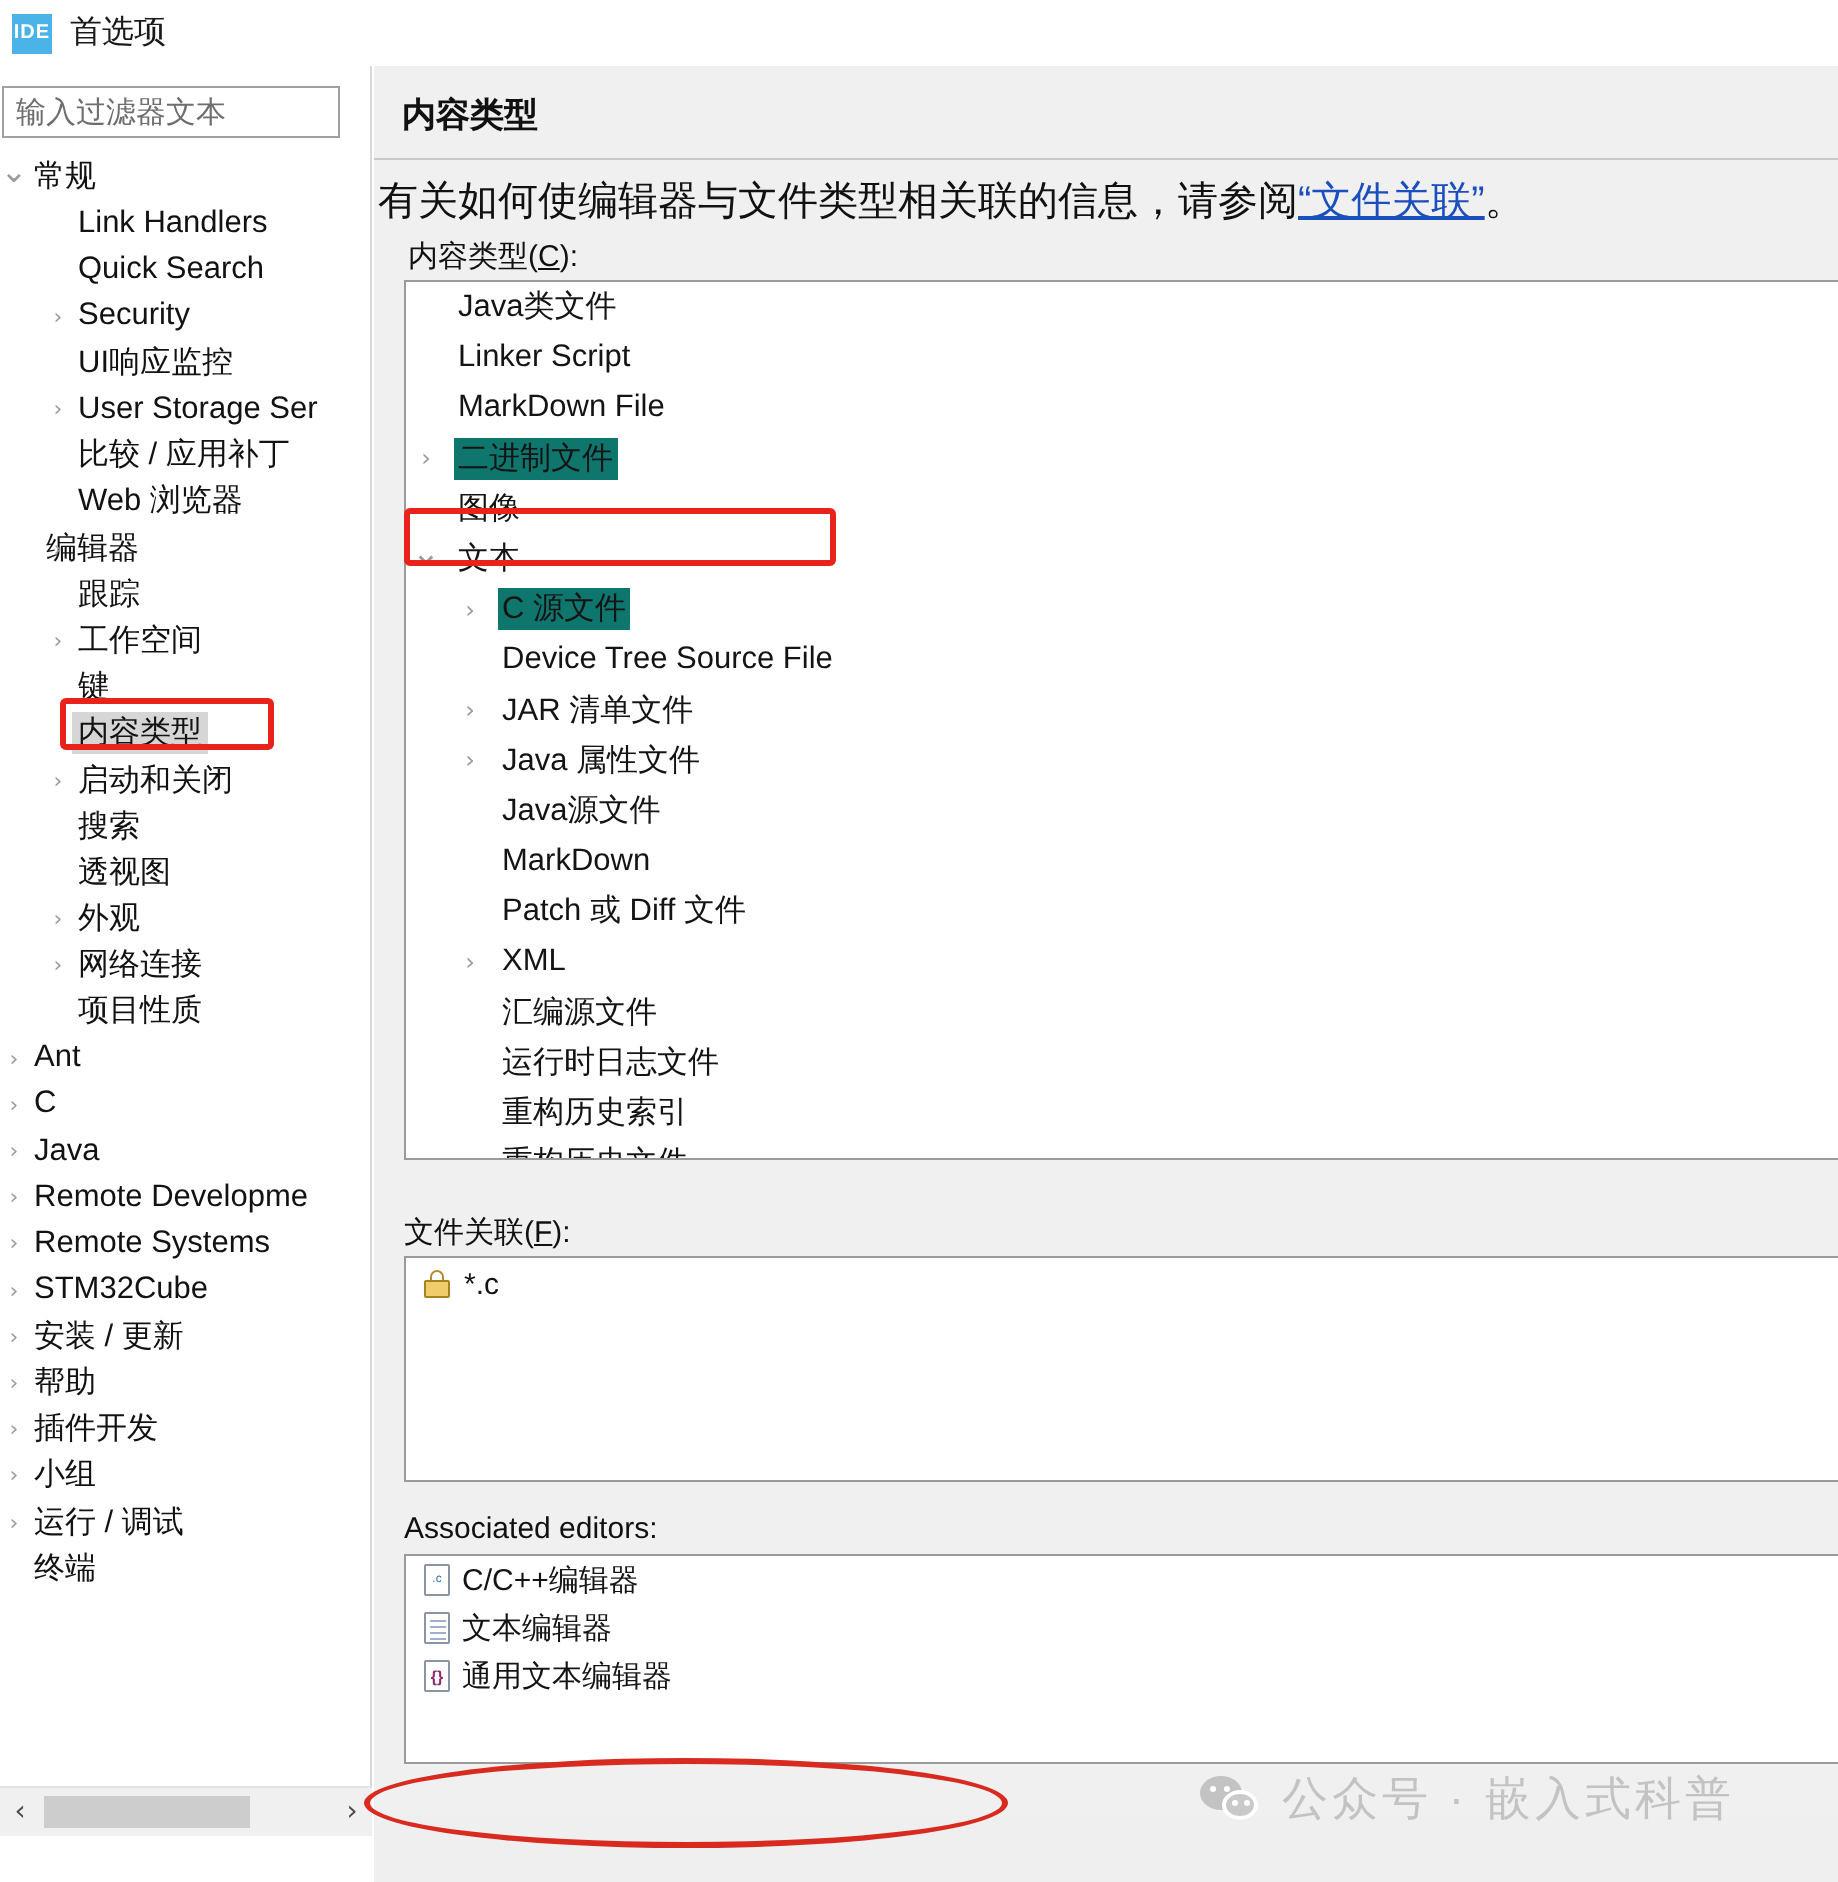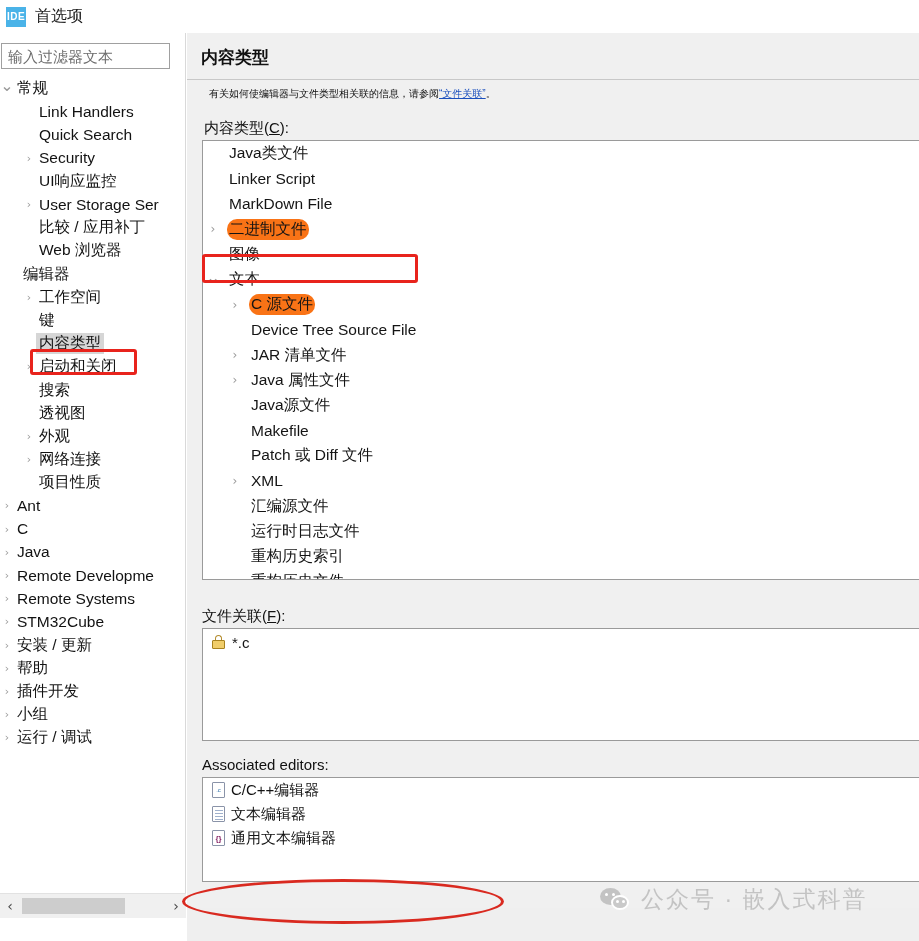--- a/index.html
+++ b/index.html
@@ -108,22 +108,22 @@
   }
   #panel-title {
     position: absolute; left: 14px; top: 13px;
     font-size: 17px; font-weight: bold; color: #111111;
   }
   #title-sep {
     position: absolute; left: 0; top: 46px; width: 732px; height: 1px;
     background: #c8c8c8;
   }
   #desc {
-    position: absolute; left: 22px; top: 54px;
-    font-size: 10px; color: #111111; white-space: nowrap;
+    position: absolute; left: 2px; top: 54px;
+    font-size: 20px; color: #111111; white-space: nowrap;
   }
   #desc a { color: #1a4fbd; text-decoration: underline; }
 
   #ct-label {
     position: absolute; left: 17px; top: 86px;
     font-size: 15px; color: #111111;
   }
   #ct-label u { text-decoration: underline; }
 
   
@@ -143,21 +143,21 @@
     color: #141414;
   }
   .crow .ctwisty {
     position: absolute;
     width: 16px; text-align: center;
     color: #9b9b9b; font-size: 12px;
     font-family: "DejaVu Sans", sans-serif;
     line-height: 1;
   }
   .crow .clabel { display: inline-block; padding: 0 2px; }
-  .crow.hl .clabel { background: #f97316; border-radius: 10px; }
+  .crow.hl .clabel { background: #0f766e; }
 
   
   .redbox {
     position: absolute;
     border: 3px solid #e8231c;
     border-radius: 3px;
     pointer-events: none;
     background: transparent;
   }
   #redbox-sidebar { left: 30px; top: 349px; width: 107px; height: 26px; }
@@ -334,20 +334,23 @@
         <span class="slabel" style="margin-left: 36px;">比较 / 应用补丁</span>
       </div>
       <div class="srow">
         <span class="slabel" style="margin-left: 36px;">Web 浏览器</span>
       </div>
       <div class="srow">
         <span class="twisty" style="left: 22px;">›</span>
         <span class="slabel" style="margin-left: 20px;">编辑器</span>
       </div>
       <div class="srow">
+        <span class="slabel" style="margin-left: 36px;">跟踪</span>
+      </div>
+      <div class="srow">
         <span class="twisty" style="left: 22px;">›</span>
         <span class="slabel" style="margin-left: 36px;">工作空间</span>
       </div>
       <div class="srow">
         <span class="slabel" style="margin-left: 36px;">键</span>
       </div>
       <div class="srow sel">
         <span class="slabel" style="margin-left: 36px;">内容类型</span>
       </div>
       <div class="srow">
@@ -407,20 +410,23 @@
         <span class="twisty" style="left: 0px;">›</span>
         <span class="slabel" style="margin-left: 14px;">插件开发</span>
       </div>
       <div class="srow">
         <span class="twisty" style="left: 0px;">›</span>
         <span class="slabel" style="margin-left: 14px;">小组</span>
       </div>
       <div class="srow">
         <span class="twisty" style="left: 0px;">›</span>
         <span class="slabel" style="margin-left: 14px;">运行 / 调试</span>
+      </div>
+      <div class="srow">
+        <span class="slabel" style="margin-left: 14px;">终端</span>
       </div>
     </div>
 </div>
 
 <div id="left-hscroll">
   <div class="arrow">‹</div>
   <div id="hthumb"></div>
   <div class="arrow" style="margin-left:auto">›</div>
 </div>
 <div id="left-bottom-fill"></div>
@@ -470,21 +476,21 @@
         <span class="clabel" style="margin-left: 46px;">JAR 清单文件</span>
       </div>
       <div class="crow">
         <span class="ctwisty" style="left: 24px;">›</span>
         <span class="clabel" style="margin-left: 46px;">Java 属性文件</span>
       </div>
       <div class="crow">
         <span class="clabel" style="margin-left: 46px;">Java源文件</span>
       </div>
       <div class="crow">
-        <span class="clabel" style="margin-left: 46px;">Makefile</span>
+        <span class="clabel" style="margin-left: 46px;">MarkDown</span>
       </div>
       <div class="crow">
         <span class="clabel" style="margin-left: 46px;">Patch 或 Diff 文件</span>
       </div>
       <div class="crow">
         <span class="ctwisty" style="left: 24px;">›</span>
         <span class="clabel" style="margin-left: 46px;">XML</span>
       </div>
       <div class="crow">
         <span class="clabel" style="margin-left: 46px;">汇编源文件</span>

